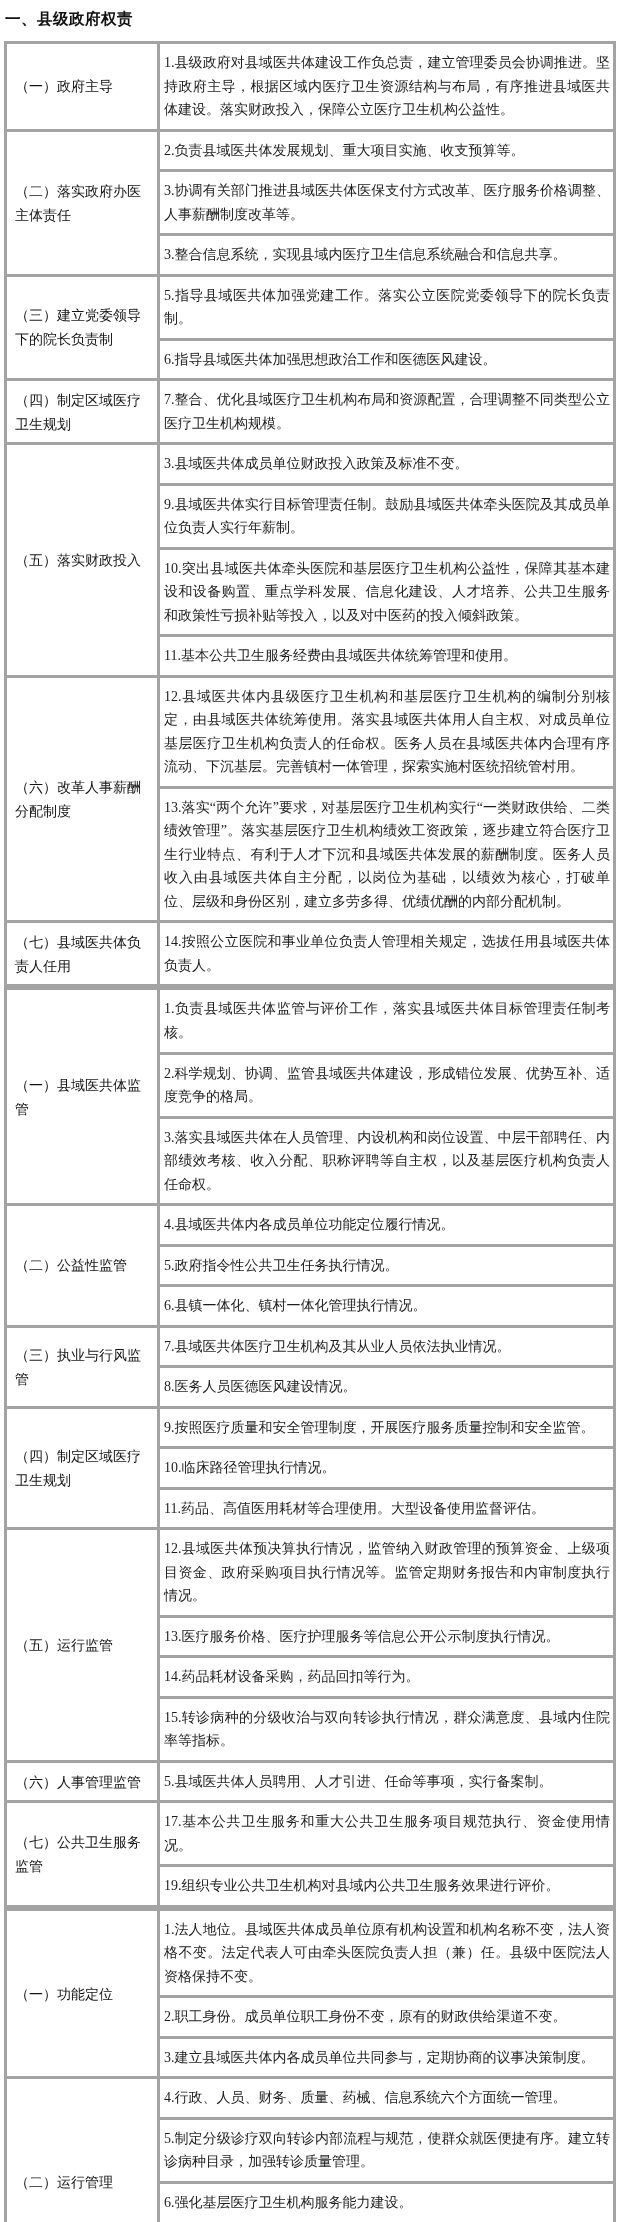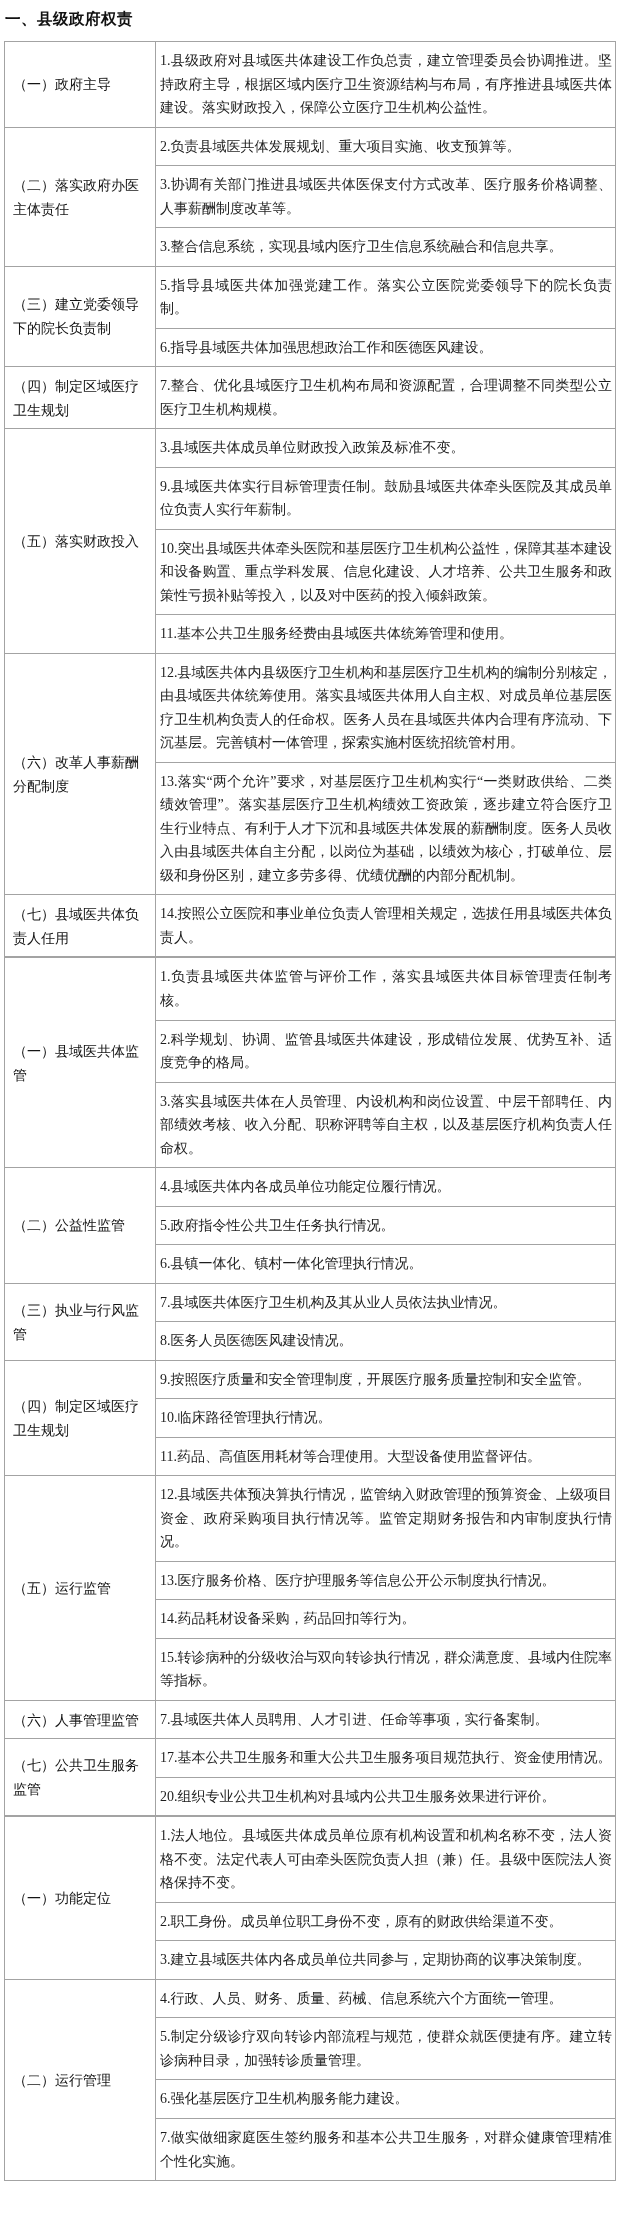--- a/index.html
+++ b/index.html
@@ -25,21 +25,21 @@
   }
   h2.sec-heading:first-child {
     margin-top: 7px;
   }
   table.resp-table {
     border-collapse: collapse;
     width: 612px;
     table-layout: fixed;
   }
   table.resp-table td {
-    border: 1px solid #a3a3a3;
+    border: 3px solid #a3a3a3;
     font-size: 14px;
     vertical-align: middle;
   }
   td.cat-cell {
     width: 138px;
     font-weight: normal;
     padding: 6px 4px 6px 8px;
     line-height: 1.72;
     font-family: "Liberation Sans", "DejaVu Sans", sans-serif;
     color: #141414;
@@ -156,28 +156,28 @@
           <td class="item-cell">13.医疗服务价格、医疗护理服务等信息公开公示制度执行情况。</td>
         </tr>
         <tr>
           <td class="item-cell">14.药品耗材设备采购，药品回扣等行为。</td>
         </tr>
         <tr>
           <td class="item-cell">15.转诊病种的分级收治与双向转诊执行情况，群众满意度、县域内住院率等指标。</td>
         </tr>
         <tr>
           <td class="cat-cell" rowspan="1">（六）人事管理监管</td>
-          <td class="item-cell">7.县域医共体人员聘用、人才引进、任命等事项，实行备案制。</td>
+          <td class="item-cell">5.县域医共体人员聘用、人才引进、任命等事项，实行备案制。</td>
         </tr>
         <tr>
           <td class="cat-cell" rowspan="2">（七）公共卫生服务监管</td>
           <td class="item-cell">17.基本公共卫生服务和重大公共卫生服务项目规范执行、资金使用情况。</td>
         </tr>
         <tr>
-          <td class="item-cell">20.组织专业公共卫生机构对县域内公共卫生服务效果进行评价。</td>
+          <td class="item-cell">19.组织专业公共卫生机构对县域内公共卫生服务效果进行评价。</td>
         </tr>
       </tbody>
     </table>
     <table class="resp-table">
       <tbody>
         <tr>
           <td class="cat-cell" rowspan="3">（一）功能定位</td>
           <td class="item-cell">1.法人地位。县域医共体成员单位原有机构设置和机构名称不变，法人资格不变。法定代表人可由牵头医院负责人担（兼）任。县级中医院法人资格保持不变。</td>
         </tr>
         <tr>

